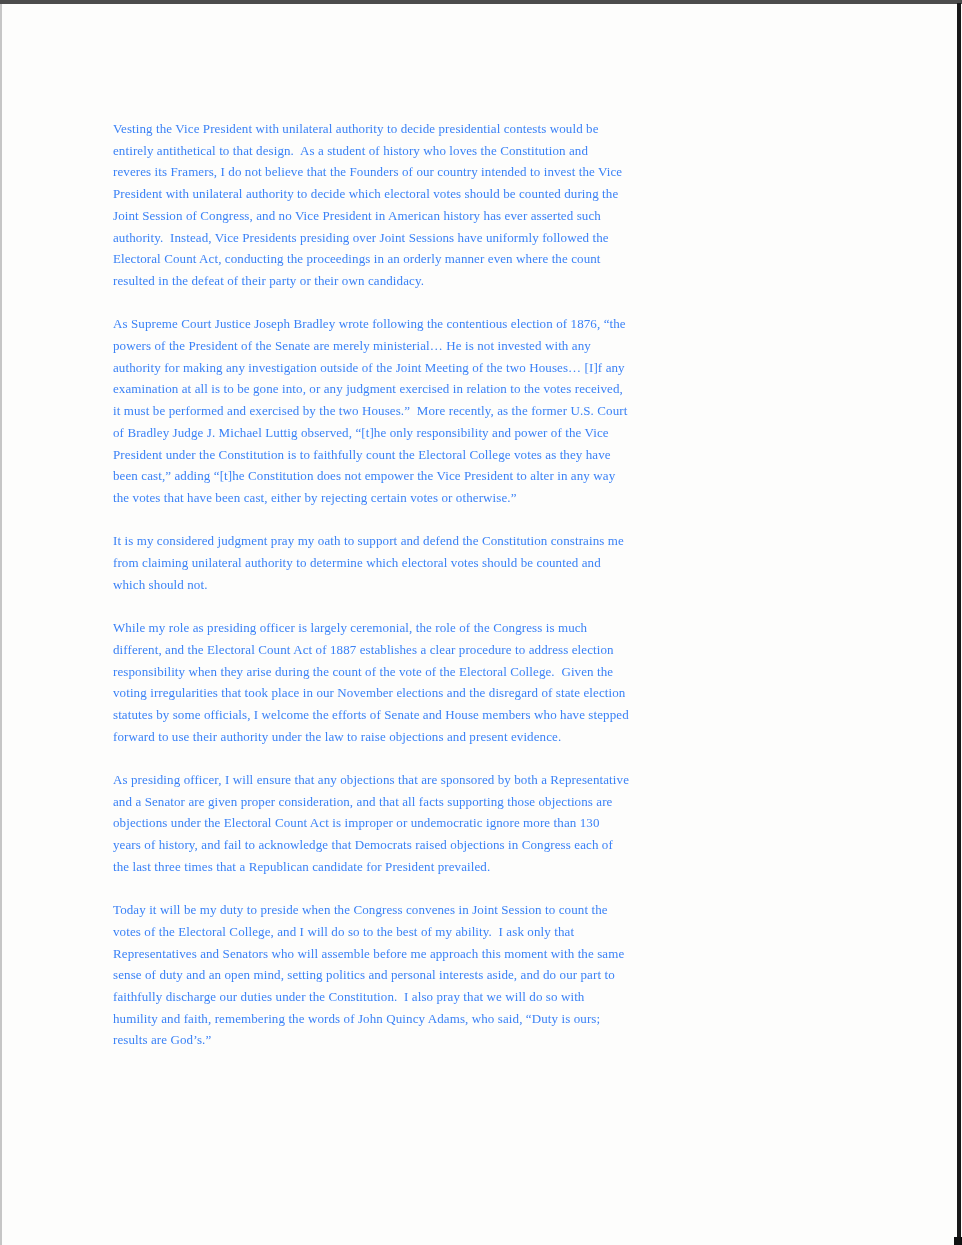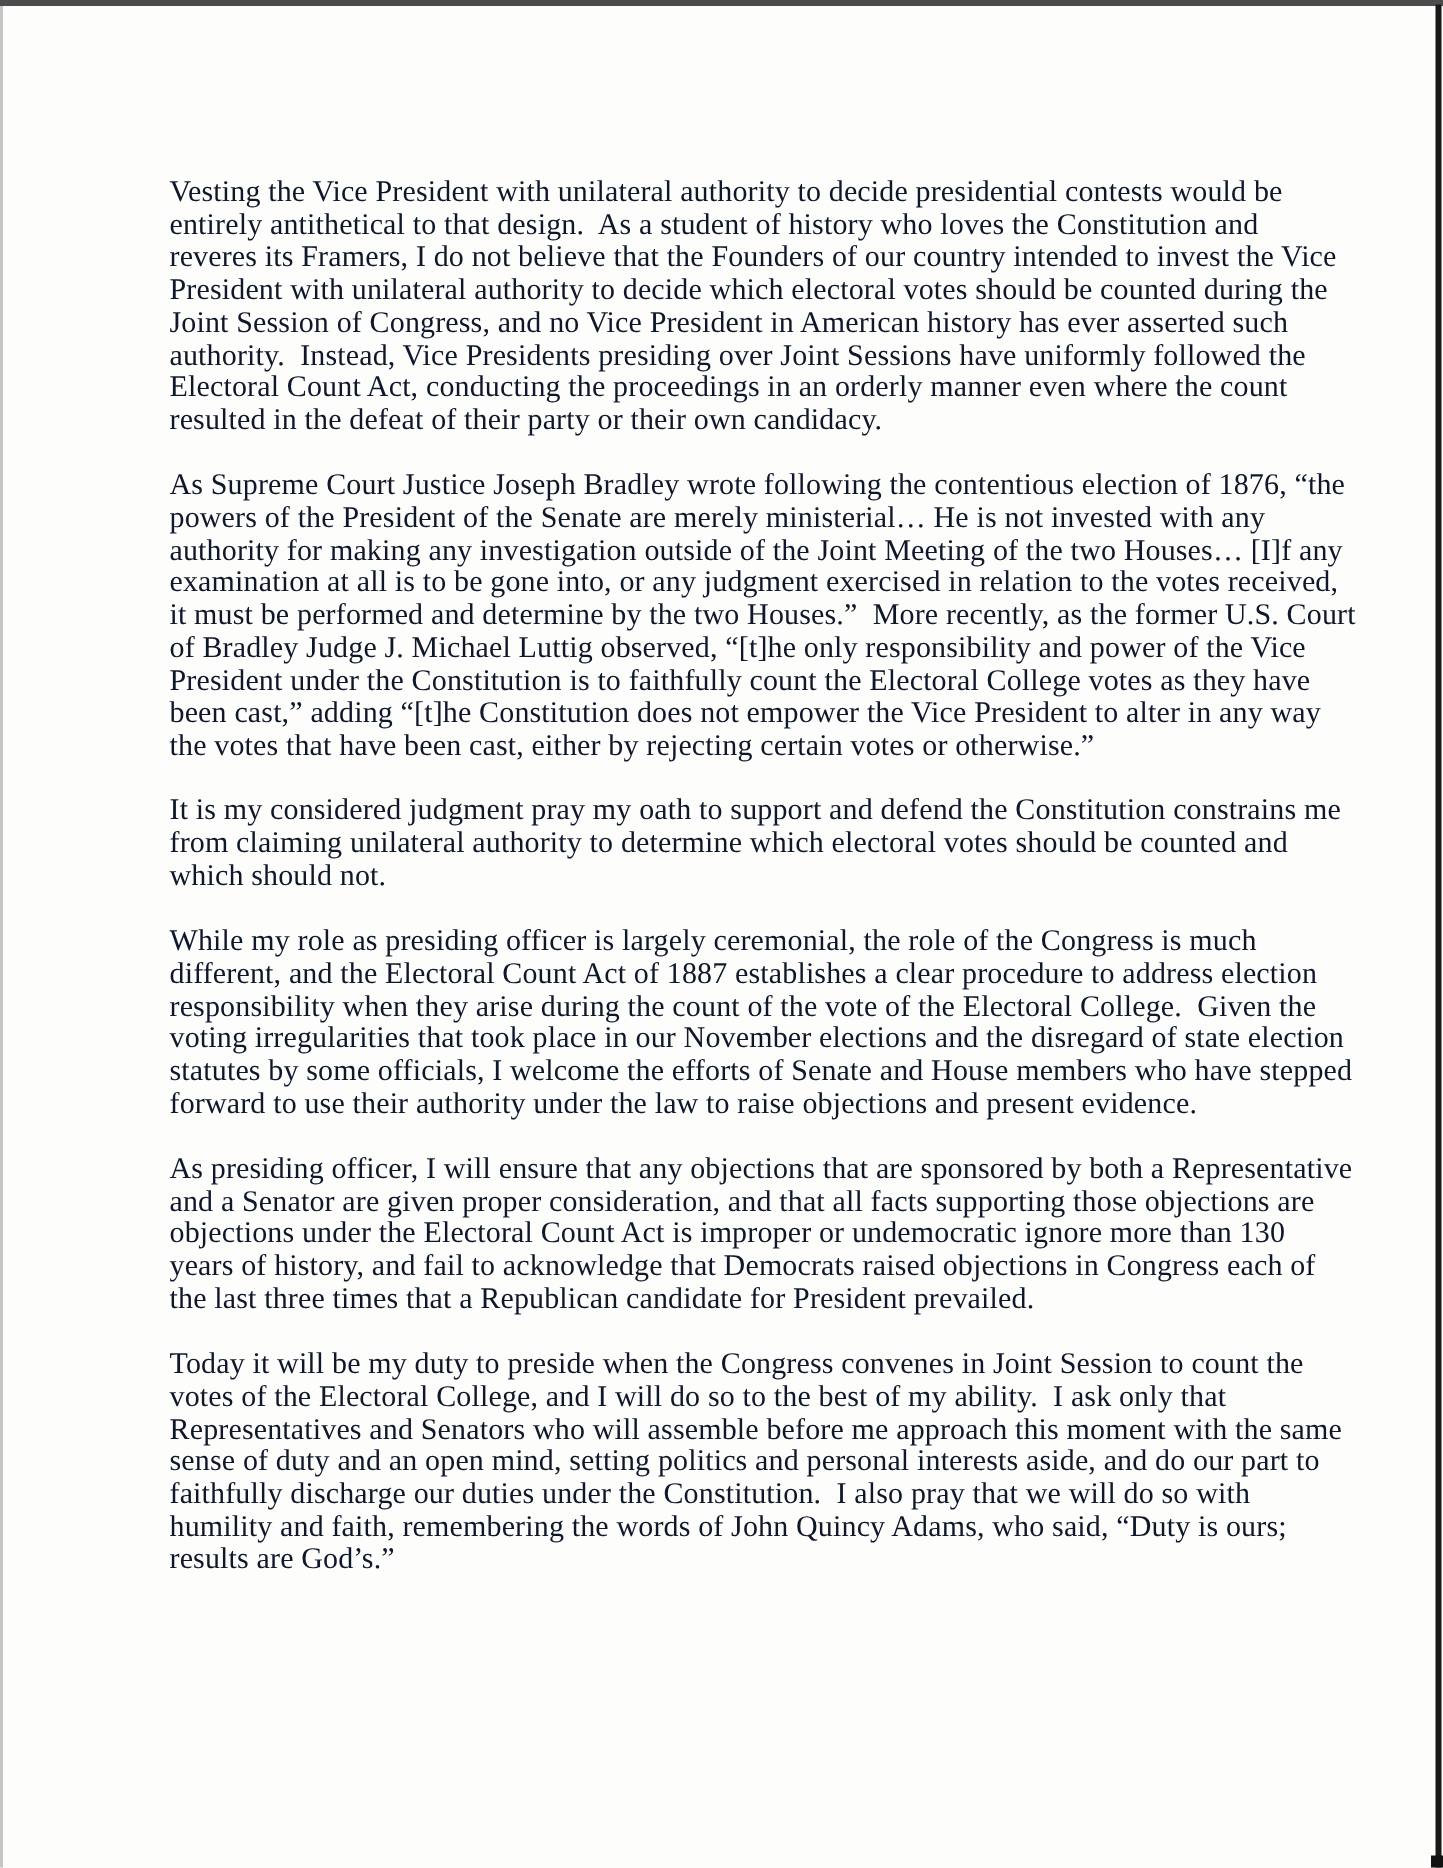--- a/index.html
+++ b/index.html
@@ -36,22 +36,22 @@
     position: absolute;
     right: 0; bottom: 0;
     width: 8px; height: 8px;
     background: #111;
   }
   .letter-body {
     position: absolute;
     top: 118px;
     left: 113px;
     width: 742px;
-    color: #0f172a;
-    font-size: 20px;
+    color: #3b82f6;
+    font-size: 13px;
     line-height: 21.7px;
     letter-spacing: 0.1px;
   }
   .paragraph {
     margin: 0 0 21.7px 0;
   }
   .line {
     white-space: pre;
   }
 </style>
@@ -72,21 +72,21 @@
         <div class="line">Joint Session of Congress, and no Vice President in American history has ever asserted such</div>
         <div class="line">authority.  Instead, Vice Presidents presiding over Joint Sessions have uniformly followed the</div>
         <div class="line">Electoral Count Act, conducting the proceedings in an orderly manner even where the count</div>
         <div class="line">resulted in the defeat of their party or their own candidacy.</div>
       </div>
       <div class="paragraph">
         <div class="line">As Supreme Court Justice Joseph Bradley wrote following the contentious election of 1876, “the</div>
         <div class="line">powers of the President of the Senate are merely ministerial… He is not invested with any</div>
         <div class="line">authority for making any investigation outside of the Joint Meeting of the two Houses… [I]f any</div>
         <div class="line">examination at all is to be gone into, or any judgment exercised in relation to the votes received,</div>
-        <div class="line">it must be performed and determine by the two Houses.”  More recently, as the former U.S. Court</div>
+        <div class="line">it must be performed and exercised by the two Houses.”  More recently, as the former U.S. Court</div>
         <div class="line">of Bradley Judge J. Michael Luttig observed, “[t]he only responsibility and power of the Vice</div>
         <div class="line">President under the Constitution is to faithfully count the Electoral College votes as they have</div>
         <div class="line">been cast,” adding “[t]he Constitution does not empower the Vice President to alter in any way</div>
         <div class="line">the votes that have been cast, either by rejecting certain votes or otherwise.”</div>
       </div>
       <div class="paragraph">
         <div class="line">It is my considered judgment pray my oath to support and defend the Constitution constrains me</div>
         <div class="line">from claiming unilateral authority to determine which electoral votes should be counted and</div>
         <div class="line">which should not.</div>
       </div>

